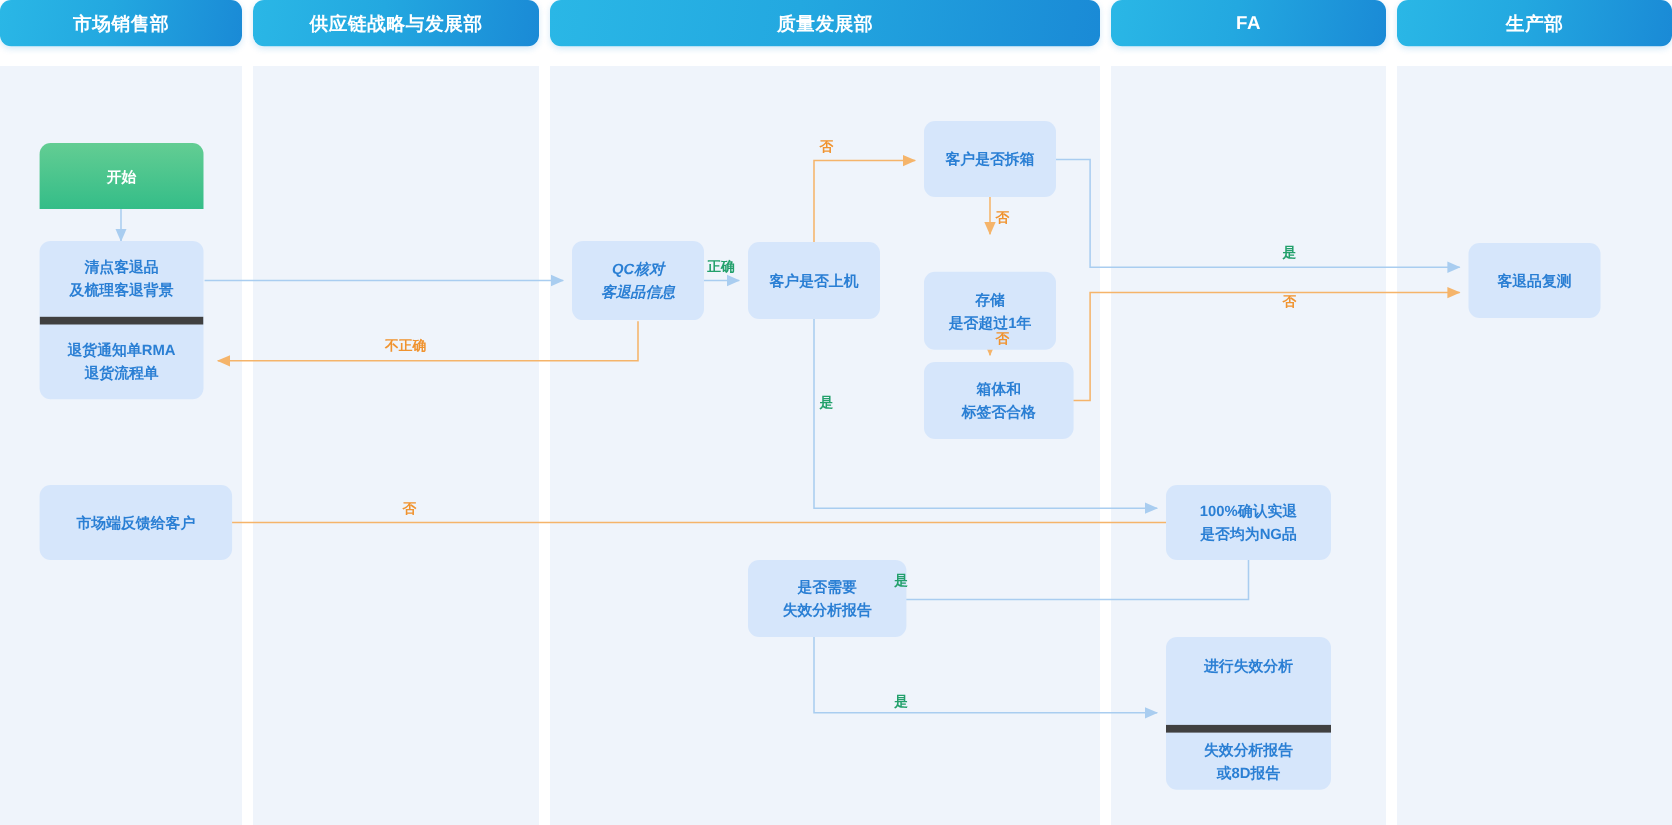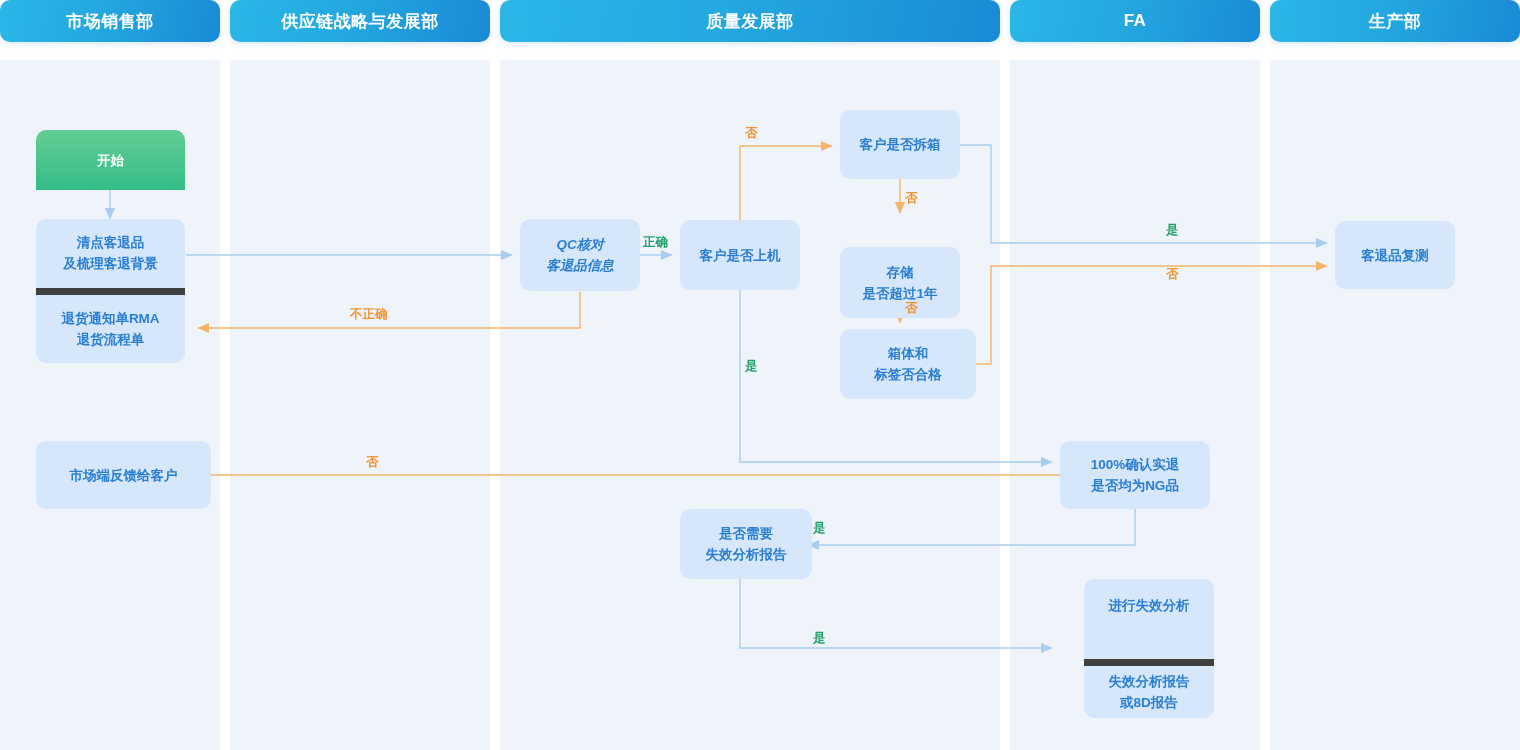--- a/index.html
+++ b/index.html
@@ -153,31 +153,31 @@
   <div class="node" style="left:840px;top:219px;width:120px;height:71px;margin-top:28px;">
     <span>存储</span>
     <span>是否超过1年</span>
   </div>
 
   <div class="node" style="left:840px;top:329px;width:136px;height:70px;">
     <span>箱体和</span>
     <span>标签否合格</span>
   </div>
 
-  <div class="node" style="left:680px;top:509px;width:132px;height:70px;">
+  <div class="node" style="left:680px;top:509px;width:144px;height:70px;">
     <span>是否需要</span>
     <span>失效分析报告</span>
   </div>
 
   <div class="node" style="left:1060px;top:441px;width:150px;height:68px;">
     <span>100%确认实退</span>
     <span>是否均为NG品</span>
   </div>
 
-  <div class="stack" style="left:1084px;top:579px;width:130px;height:139px;gap:28px;">
+  <div class="stack" style="left:1060px;top:579px;width:150px;height:139px;gap:28px;">
     <div class="cell">
       <span>进行失效分析</span>
     </div>
     <div class="cell">
       <span>失效分析报告</span>
       <span>或8D报告</span>
     </div>
   </div>
 
   <div class="node" style="left:1335px;top:221px;width:120px;height:68px;">

